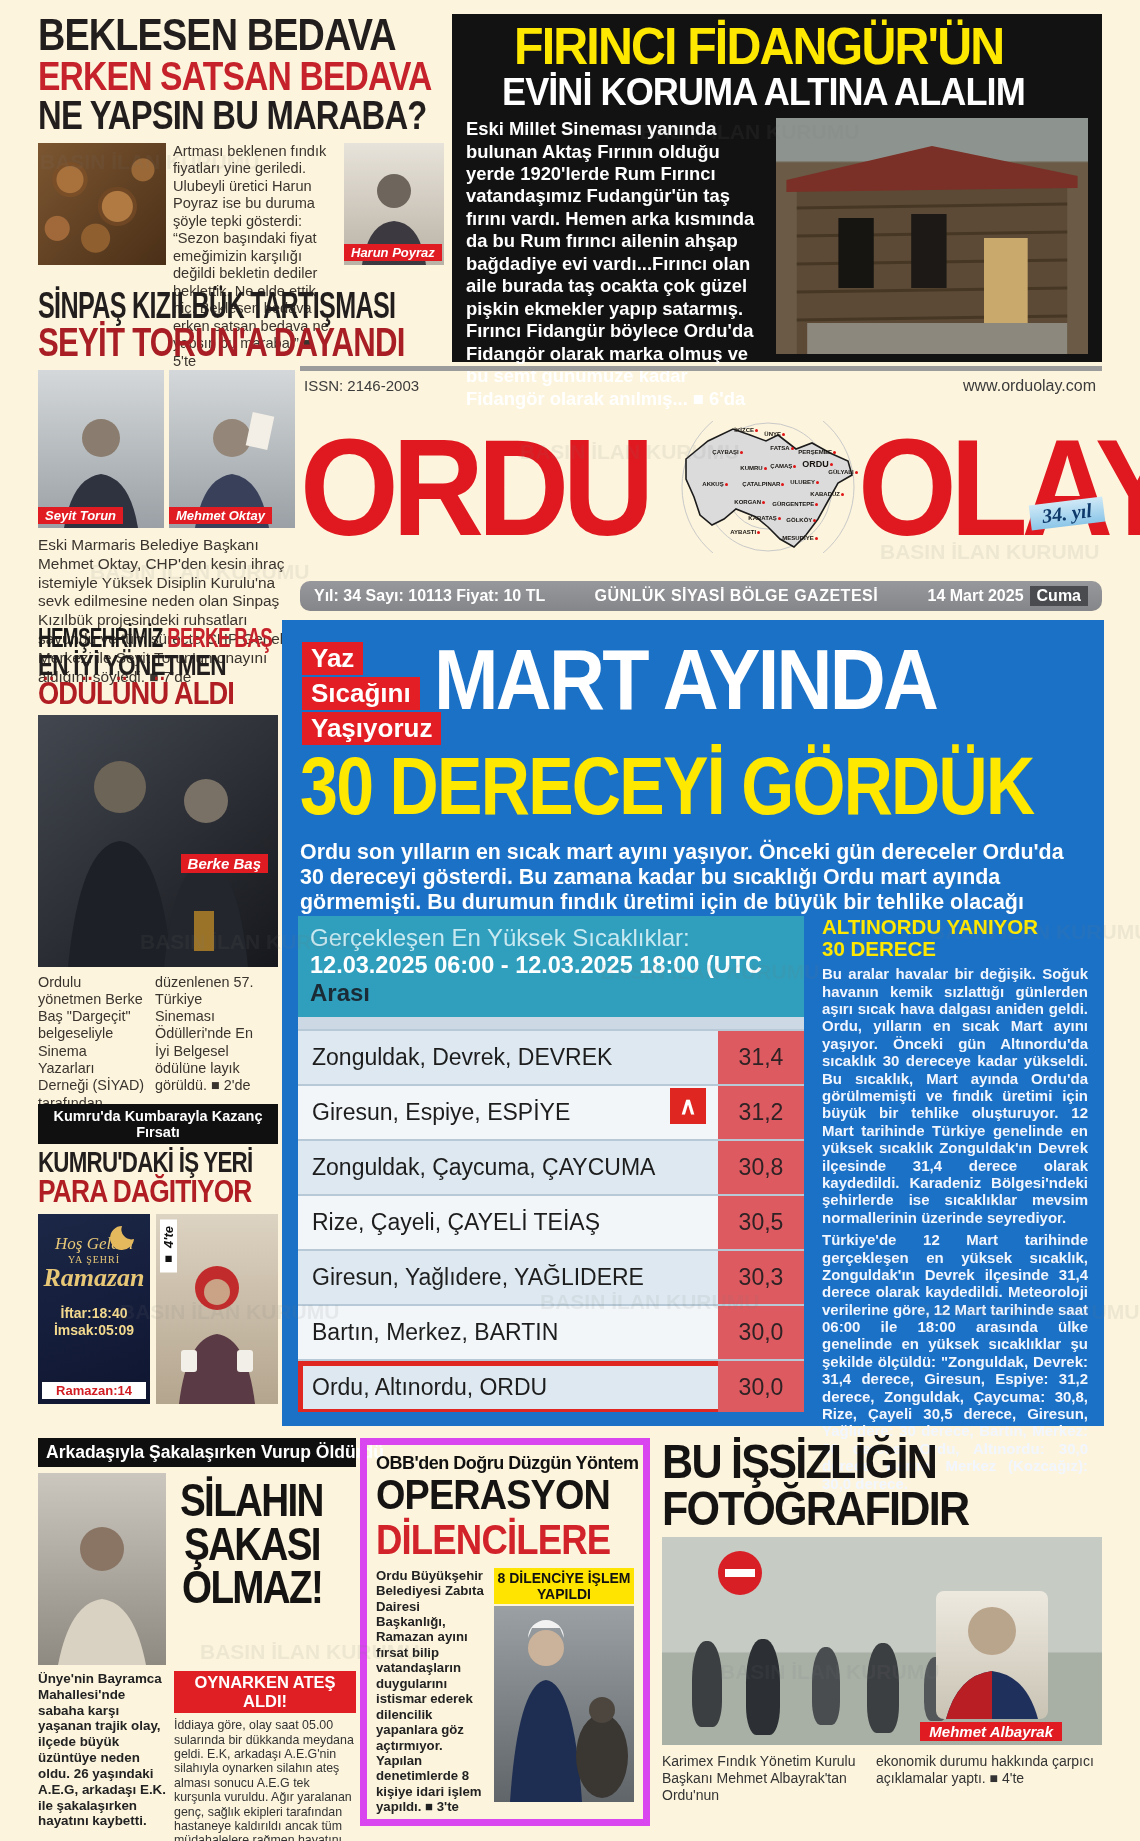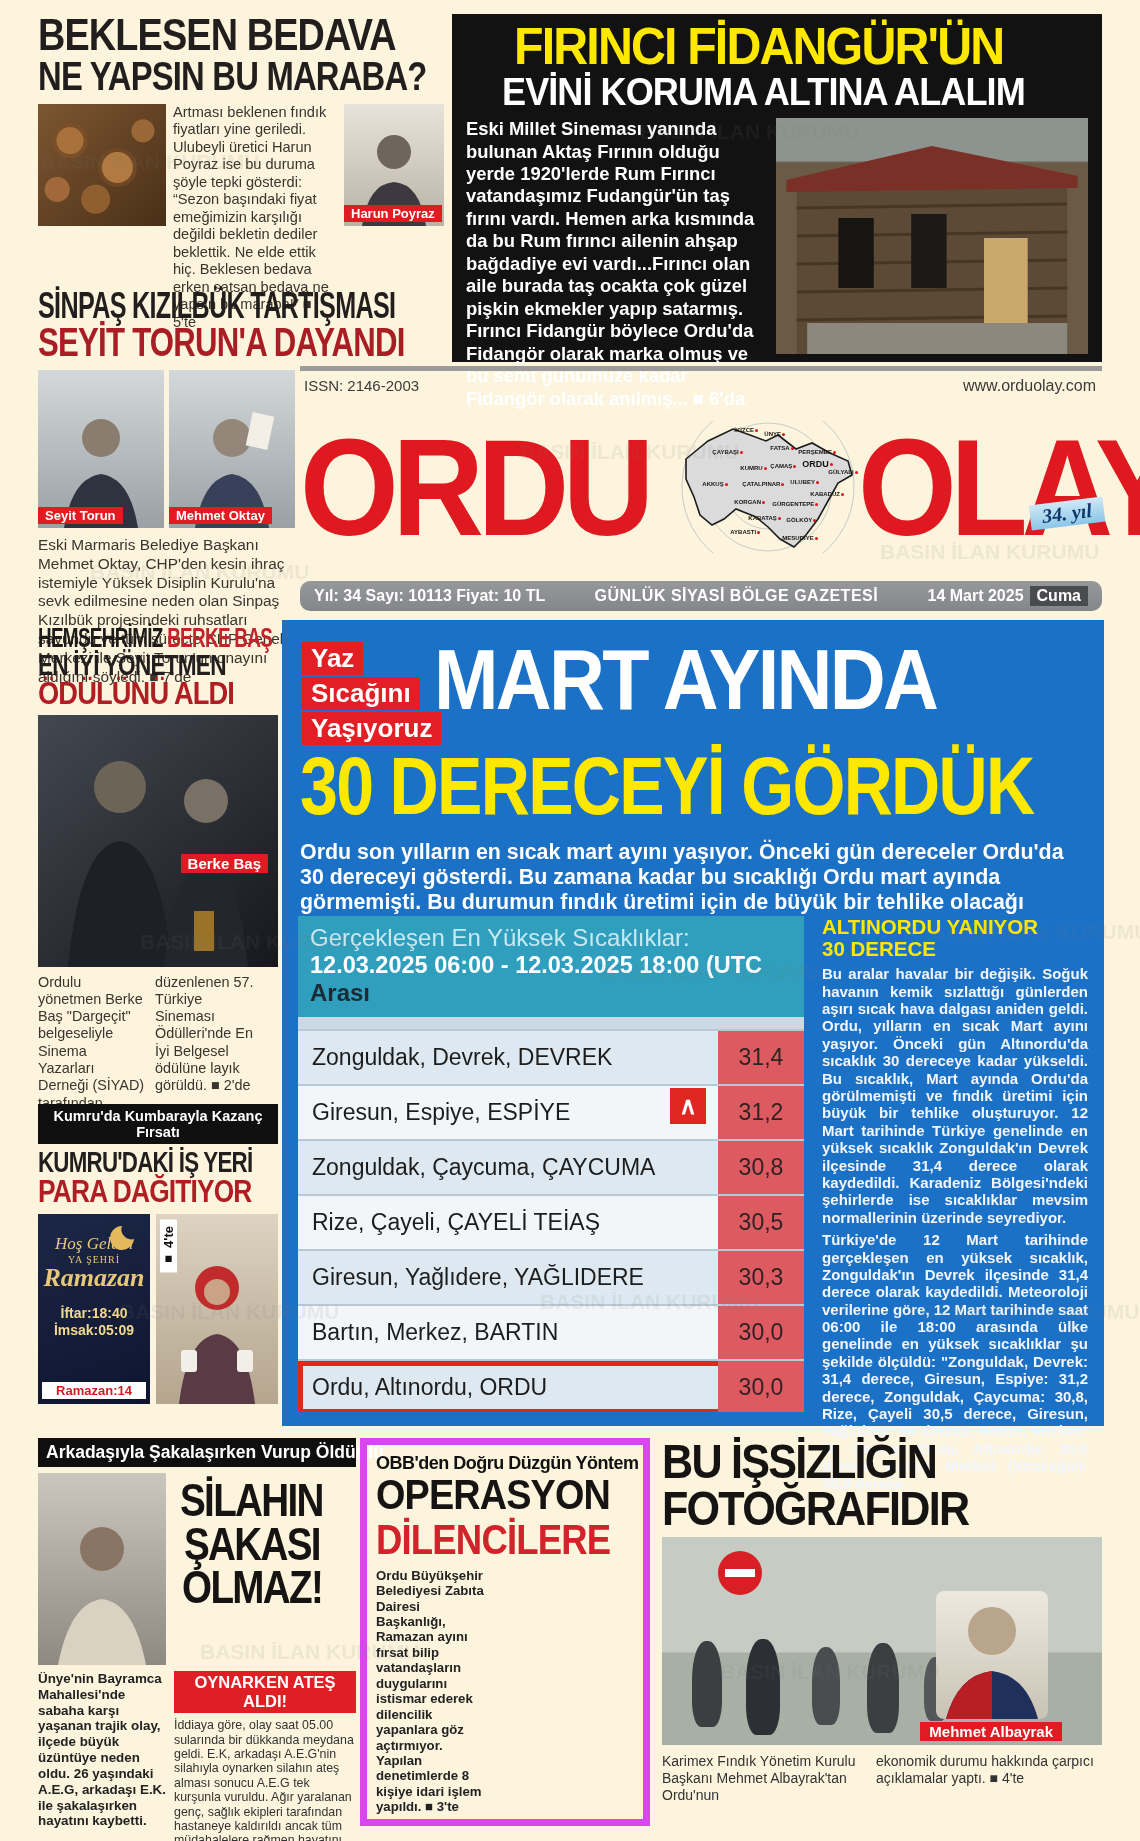--- a/index.html
+++ b/index.html
@@ -9,21 +9,21 @@
   .cond{display:inline-block;transform-origin:0 50%;white-space:nowrap;}
   .hl{font-weight:bold;line-height:.95;letter-spacing:-1px;}
   .wm{position:absolute;font-weight:bold;font-size:21px;color:#777;opacity:.10;
       white-space:nowrap;pointer-events:none;z-index:50;}
   
   #hazelnut{left:38px;top:14px;width:406px;}
   #hazelnut .t1{font-size:45px;color:#211e1d;transform:scaleX(.84);}
   #hazelnut .t2{font-size:41px;color:#c6222b;transform:scaleX(.82);}
   #hazelnut .t3{font-size:41px;color:#211e1d;transform:scaleX(.80);}
   #hazelnut .content{display:flex;gap:7px;margin-top:8px;}
-  .ph{position:relative;overflow:hidden;flex:none;}
+  .ph{position:relative;overflow:hidden;flex:none;font-style:italic;}
   #hazelnut-photo{width:128px;height:122px;
      background:radial-gradient(circle at 25% 30%,#a9723d 0 13px,#7a4f28 14px 17px,rgba(0,0,0,0) 18px),
        radial-gradient(circle at 62% 52%,#b07a42 0 15px,#6f4724 16px 19px,rgba(0,0,0,0) 20px),
        radial-gradient(circle at 82% 22%,#9a6836 0 11px,rgba(0,0,0,0) 12px),
        radial-gradient(circle at 45% 78%,#8f5f30 0 14px,rgba(0,0,0,0) 15px),
        radial-gradient(circle at 15% 70%,#a1693a 0 12px,rgba(0,0,0,0) 13px),
        linear-gradient(135deg,#7c5631,#4a2f17);}
   #hazelnut .body{width:164px;font-size:14.6px;line-height:1.2;color:#3a342e;}
   #poyraz-photo{width:100px;height:122px;background:linear-gradient(#e8e3da,#b9b2a6);}
   .sil{position:absolute;bottom:0;left:50%;transform:translateX(-50%);}
@@ -157,20 +157,21 @@
   #issizlik .c1{width:204px;font-size:14px;line-height:1.2;color:#333;}
   #issizlik .c2{flex:1;font-size:14px;line-height:1.2;color:#333;}
 </style>
 </head>
 <body>
 
 <div id="page">
 
   <div id="hazelnut" class="abs">
     <div class="hl"><span class="cond t1">BEKLESEN  BEDAVA</span></div>
+    <div class="hl"><span class="cond t2">ERKEN SATSAN BEDAVA</span></div>
     <div class="hl"><span class="cond t3">NE YAPSIN BU MARABA?</span></div>
     <div class="content">
       <div id="hazelnut-photo" class="ph"></div>
       <div class="body">Artması beklenen fındık fiyatları yine geriledi. Ulubeyli üretici Harun Poyraz ise bu duruma şöyle tepki gösterdi: “Sezon başındaki fiyat emeğimizin karşılığı değildi bekletin dediler beklettik. Ne elde ettik hiç. Beklesen bedava erken satsan bedava ne yapsın bu maraba!”  ■  5'te</div>
       <div id="poyraz-photo" class="ph">
         <svg class="sil" width="80" height="100" viewBox="0 0 80 100">
           <circle cx="40" cy="26" r="17" fill="#6e665c"></circle>
             <path d="M8 100 Q14 58 40 56 Q66 58 72 100 Z" fill="#3c3a40"></path>
         </svg>
         <span class="plabel">Harun Poyraz</span>
@@ -406,20 +407,32 @@
   <div id="dilenci" class="abs">
     <div class="kick">OBB'den Doğru Düzgün Yöntem</div>
     <div class="hl tw">
         <span class="cond t2">OPERASYON</span>
       </div>
     <div class="hl tw">
         <span class="cond t1">DİLENCİLERE</span>
       </div>
     <div class="row">
       <div class="body">Ordu Büyükşehir Belediyesi Zabıta Dairesi Başkanlığı, Ramazan ayını fırsat bilip vatandaşların duygularını istismar ederek dilencilik yapanlara göz açtırmıyor. Yapılan denetimlerde 8 kişiye idari işlem yapıldı. ■ 3'te</div>
+      <div class="pcol">
+        <div class="badge">8 DİLENCİYE İŞLEM YAPILDI</div>
+        <div id="dilenci-photo" class="ph">
+          <svg width="100%" height="100%" viewBox="0 0 140 196" preserveAspectRatio="none">
+            <circle cx="52" cy="42" r="18" fill="#cbb29a"></circle>
+              <path d="M34 32 a18 18 0 0 1 36 0 l-4 -10 h-28 Z" fill="#f2f2f2"></path>
+            <path d="M16 196 Q24 78 52 74 Q80 78 88 196 Z" fill="#1e2d52"></path>
+            <ellipse cx="108" cy="150" rx="26" ry="42" fill="#3a3632"></ellipse>
+              <circle cx="108" cy="104" r="13" fill="#4d463f"></circle>
+          </svg>
+        </div>
+      </div>
     </div>
   </div>
 
   <div id="issizlik" class="abs">
     <div class="hl"><span class="cond t">BU İŞSİZLİĞİN</span></div>
     <div class="hl"><span class="cond t">FOTOĞRAFIDIR</span></div>
     <div id="issizlik-photo" class="ph">
       <div id="noentry"></div>
       <div class="crowd" style="left:30px;bottom:18px;width:30px;height:86px;"></div>
       <div class="crowd" style="left:84px;bottom:10px;width:34px;height:96px;background:#2c2f33;"></div>

